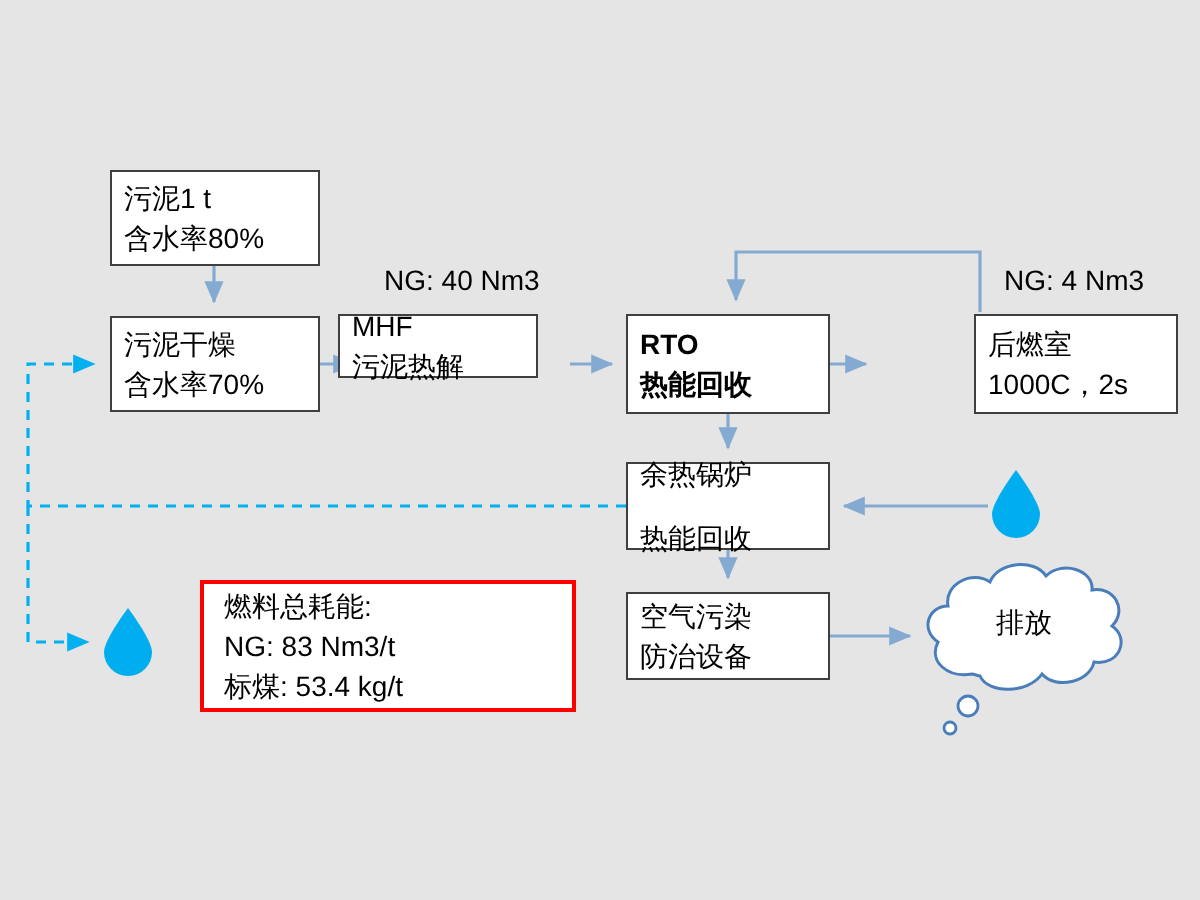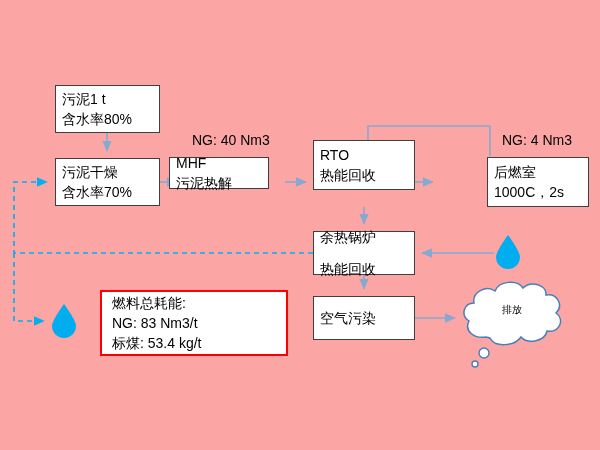--- a/index.html
+++ b/index.html
@@ -1,42 +1,42 @@
 <!DOCTYPE html>
 <html><head>
 <meta charset="utf-8">
 <style>
   html,body{margin:0;padding:0;background:#fff;}
   .stage{
-    position:relative;width:600px;height:450px;background:#fca5a5;overflow:hidden;
+    position:relative;width:600px;height:450px;background:#e5e5e5;overflow:hidden;
     font-family:"Liberation Sans","DejaVu Sans",sans-serif;color:#000;
   }
   .stage svg{position:absolute;left:0;top:0;pointer-events:none;}
   .box{
     position:absolute;background:#ffffff;border:1.4px solid #3f3f3f;
     display:flex;flex-direction:column;justify-content:center;
     padding:2px 6px;font-size:14px;line-height:20px;box-sizing:border-box;
   }
   .b1{left:55px;top:85px;width:105px;height:48px;}
   .b2{left:55px;top:158px;width:105px;height:48px;}
   .b3{left:169px;top:157px;width:100px;height:32px;}
-  .b4{left:313px;top:140px;width:102px;height:50px;}
+  .b4{left:313px;top:157px;width:102px;height:50px;font-weight:bold;}
   .b5{left:440px;top:157px;width:102px;height:50px;margin-left:47px;}
   .b6{left:313px;top:231px;width:102px;height:44px;gap:12px;}
   .b7{left:313px;top:296px;width:102px;height:44px;}
   .redbox{
     position:absolute;left:100px;top:290px;width:188px;height:66px;
     background:#ffffff;border:2px solid #ff0000;
     display:flex;flex-direction:column;justify-content:center;
     padding:12px 10px;font-size:14px;line-height:20px;box-sizing:border-box;
   }
   .lbl{position:absolute;font-size:14px;line-height:16px;white-space:nowrap;}
   .ng1{left:192px;top:132px;}
   .ng2{left:502px;top:132px;}
-  .cloudlbl{position:absolute;left:488px;top:303px;width:48px;text-align:center;font-size:10px;font-family:Liberation Mono, monospace;}
+  .cloudlbl{position:absolute;left:488px;top:303px;width:48px;text-align:center;font-size:14px;font-family:Liberation Mono, monospace;}
 </style>
 </head>
 <body>
 
 <div class="stage">
 
   <svg width="600" height="450" viewBox="0 0 600 450">
     <defs>
       <marker id="mblue" markerWidth="9" markerHeight="8" refX="6.5" refY="3" orient="auto">
         <path d="M0,0 L7,3 L0,6 Z" fill="#85aad2"></path>
@@ -100,20 +100,21 @@
     <div>1000C，2s</div>
   </div>
 
   <div class="box b6">
     <div>余热锅炉</div>
     <div>热能回收</div>
   </div>
 
   <div class="box b7">
     <div>空气污染</div>
+    <div>防治设备</div>
   </div>
 
   <div class="lbl ng1">NG: 40 Nm3</div>
   <div class="lbl ng2">NG: 4 Nm3</div>
 
   <div class="redbox">
     <div>燃料总耗能:</div>
     <div>NG: 83 Nm3/t</div>
     <div>标煤: 53.4 kg/t</div>
   </div>

